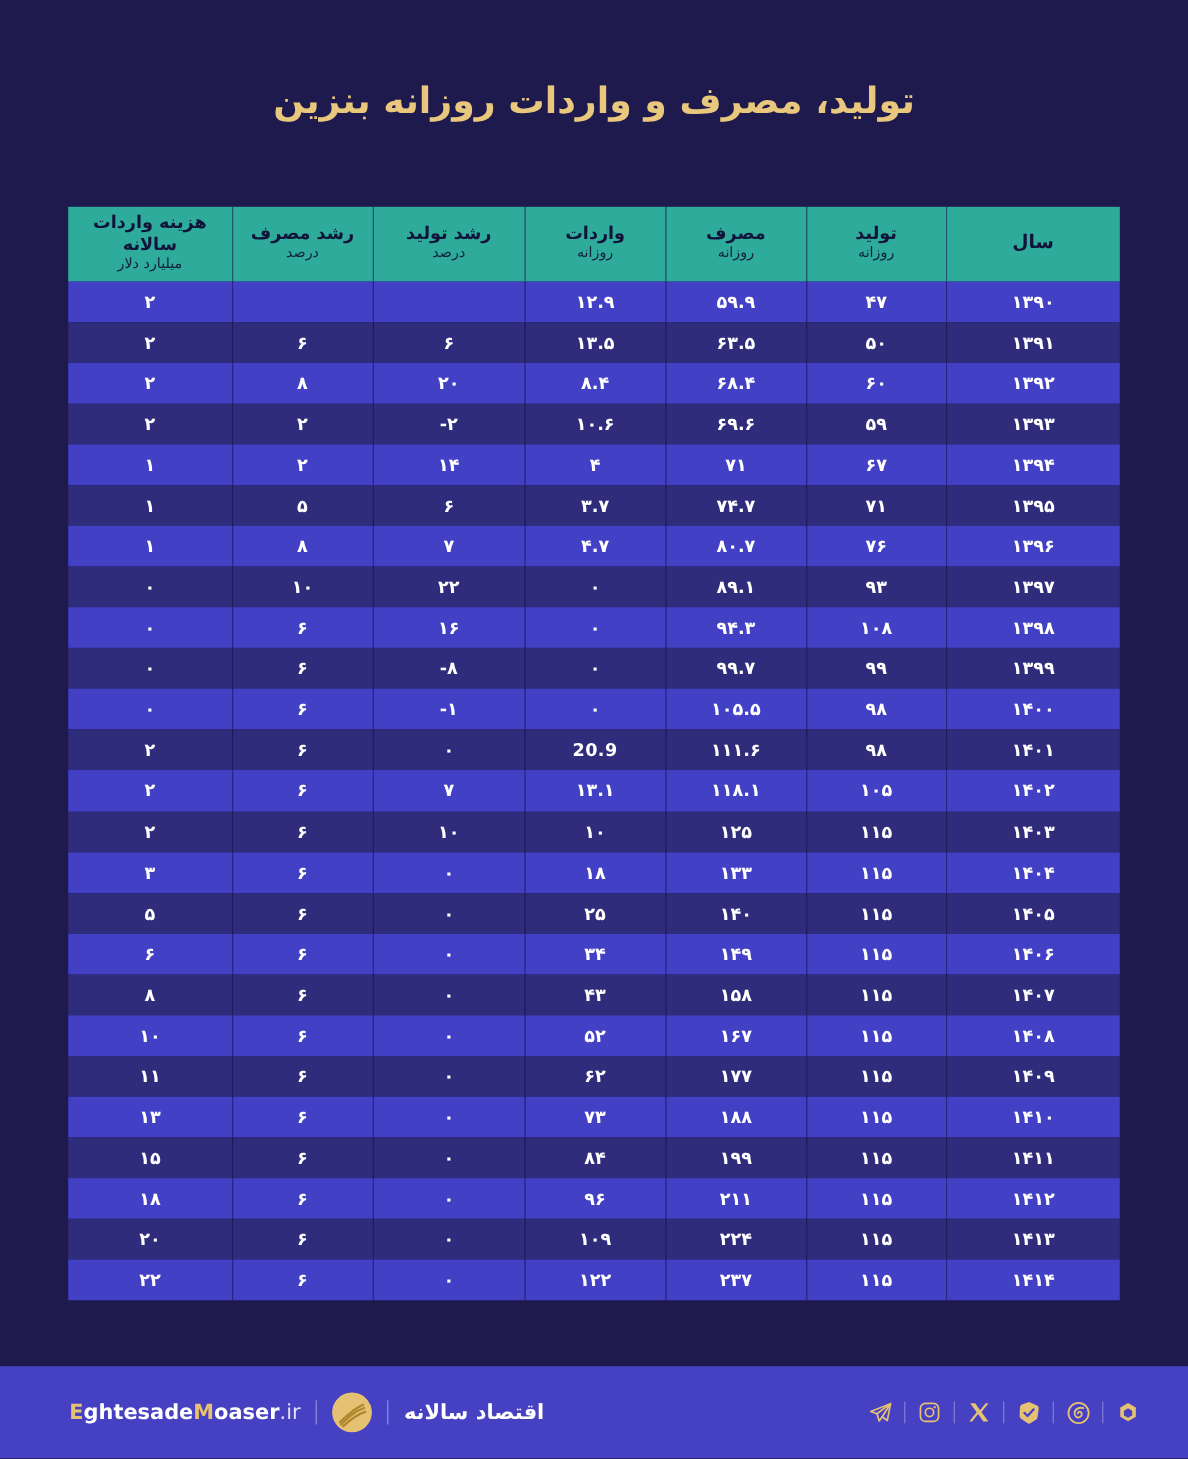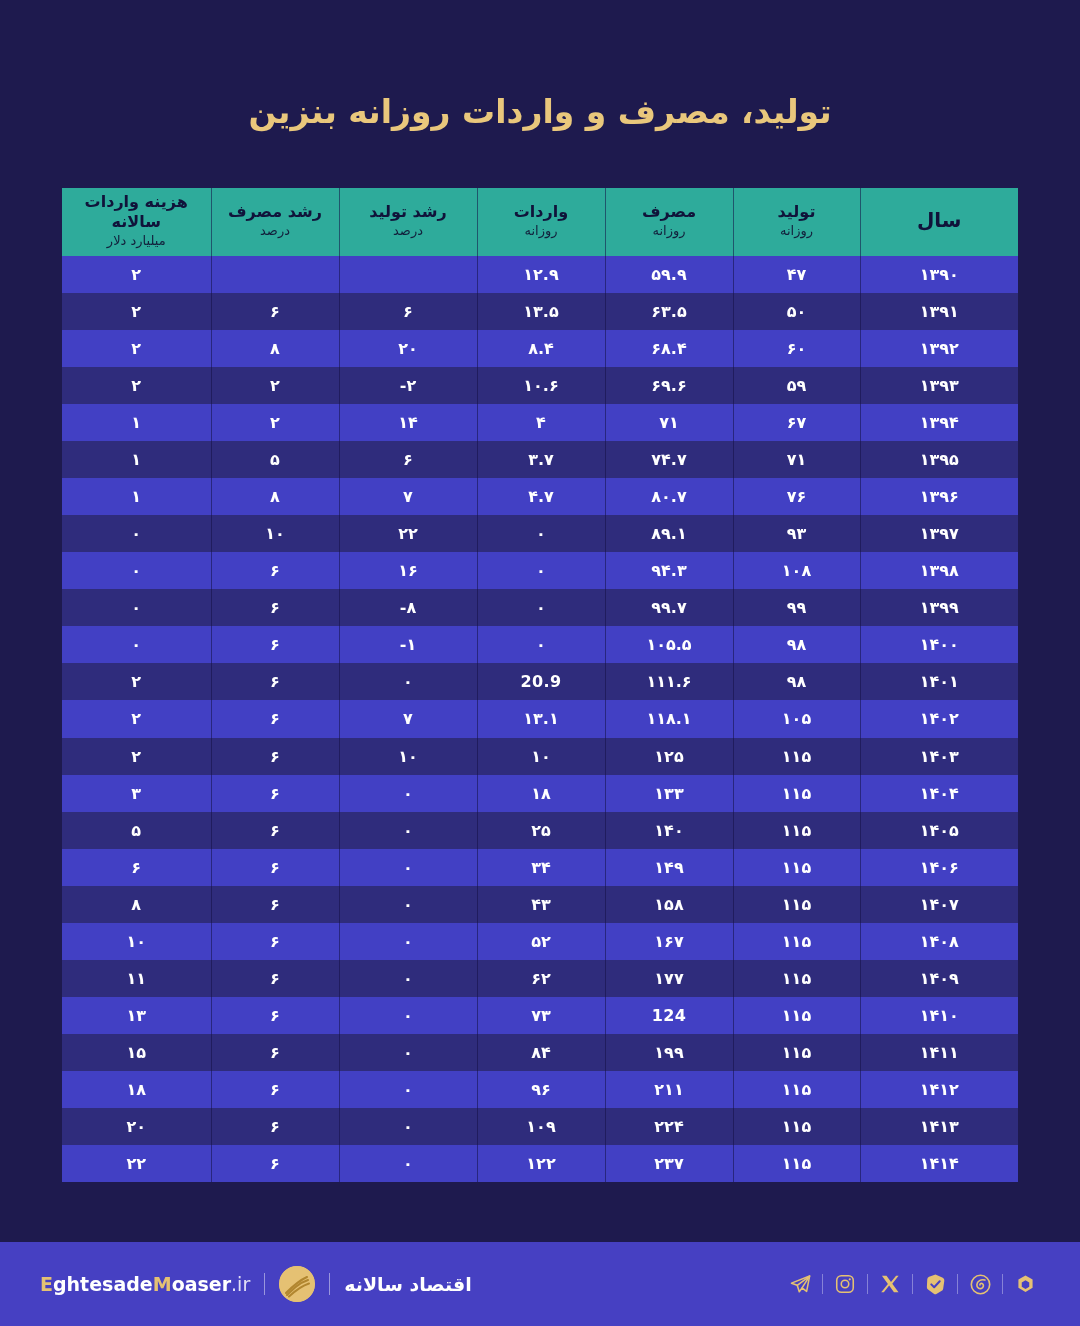--- a/index.html
+++ b/index.html
@@ -7,21 +7,21 @@
     width:1080px; height:1326px;
     background:#1e1a4e;
     font-family:"DejaVu Sans", sans-serif;
     overflow:hidden;
   }
   .page { position:relative; width:1080px; height:1326px; background:#1e1a4e; }
 
   
   .title-wrap {
     position:absolute; top:0; left:0; right:0; height:182px;
-    display:flex; align-items:center; justify-content:center;margin-top:20px;
+    display:flex; align-items:center; justify-content:center;
   }
   .title {
     color:#e9c77c;
     font-size:33px;
     font-weight:bold;
     letter-spacing:0px;
     direction:rtl;
     text-align:center;
     white-space:nowrap;
   }
@@ -64,21 +64,21 @@
   }
   .th-sub {
     display:block;
     font-size:13px;
     font-weight:normal;
     line-height:1.3;
     margin-top:1px;
     direction:rtl;
     color:#12203c;
   }
-  .th-single .th-main { font-size:20px; }
+  .th-single .th-main { font-size:17px; }
 
   
   tbody tr { height:37.05px; }
   tbody tr.odd  td { background:#4240c4; }
   tbody tr.even td { background:#2f2c7c; }
   tbody td {
     color:#ffffff;
     font-size:16px;
     font-weight:bold;
     letter-spacing:0.4px;
@@ -100,21 +100,21 @@
   
   .footer {
     position:absolute; left:0; right:0; bottom:0;
     height:84px;
     background:#4640c2;
     display:flex; align-items:center;
   }
   .brand {
     position:absolute; left:0; top:0; bottom:0;
     display:flex; align-items:center; gap:14px;
-    padding-left:40px;
+    padding-left:63px;
     direction:ltr;
   }
   .brand-name {
     color:#ffffff;
     font-size:19px;
     font-weight:bold;
     direction:rtl;
     letter-spacing:0px;
   }
   .sep-bar { width:1px; height:22px; background:rgba(255,255,255,0.45); }
@@ -370,21 +370,21 @@
             <td>۱۱۵</td>
             <td>۱۷۷</td>
             <td>۶۲</td>
             <td>۰</td>
             <td>۶</td>
             <td>۱۱</td>
           </tr>
           <tr class="odd">
             <td class="year">۱۴۱۰</td>
             <td>۱۱۵</td>
-            <td>124</td>
+            <td>۱۸۸</td>
             <td>۷۳</td>
             <td>۰</td>
             <td>۶</td>
             <td>۱۳</td>
           </tr>
           <tr class="even">
             <td class="year">۱۴۱۱</td>
             <td>۱۱۵</td>
             <td>۱۹۹</td>
             <td>۸۴</td>

